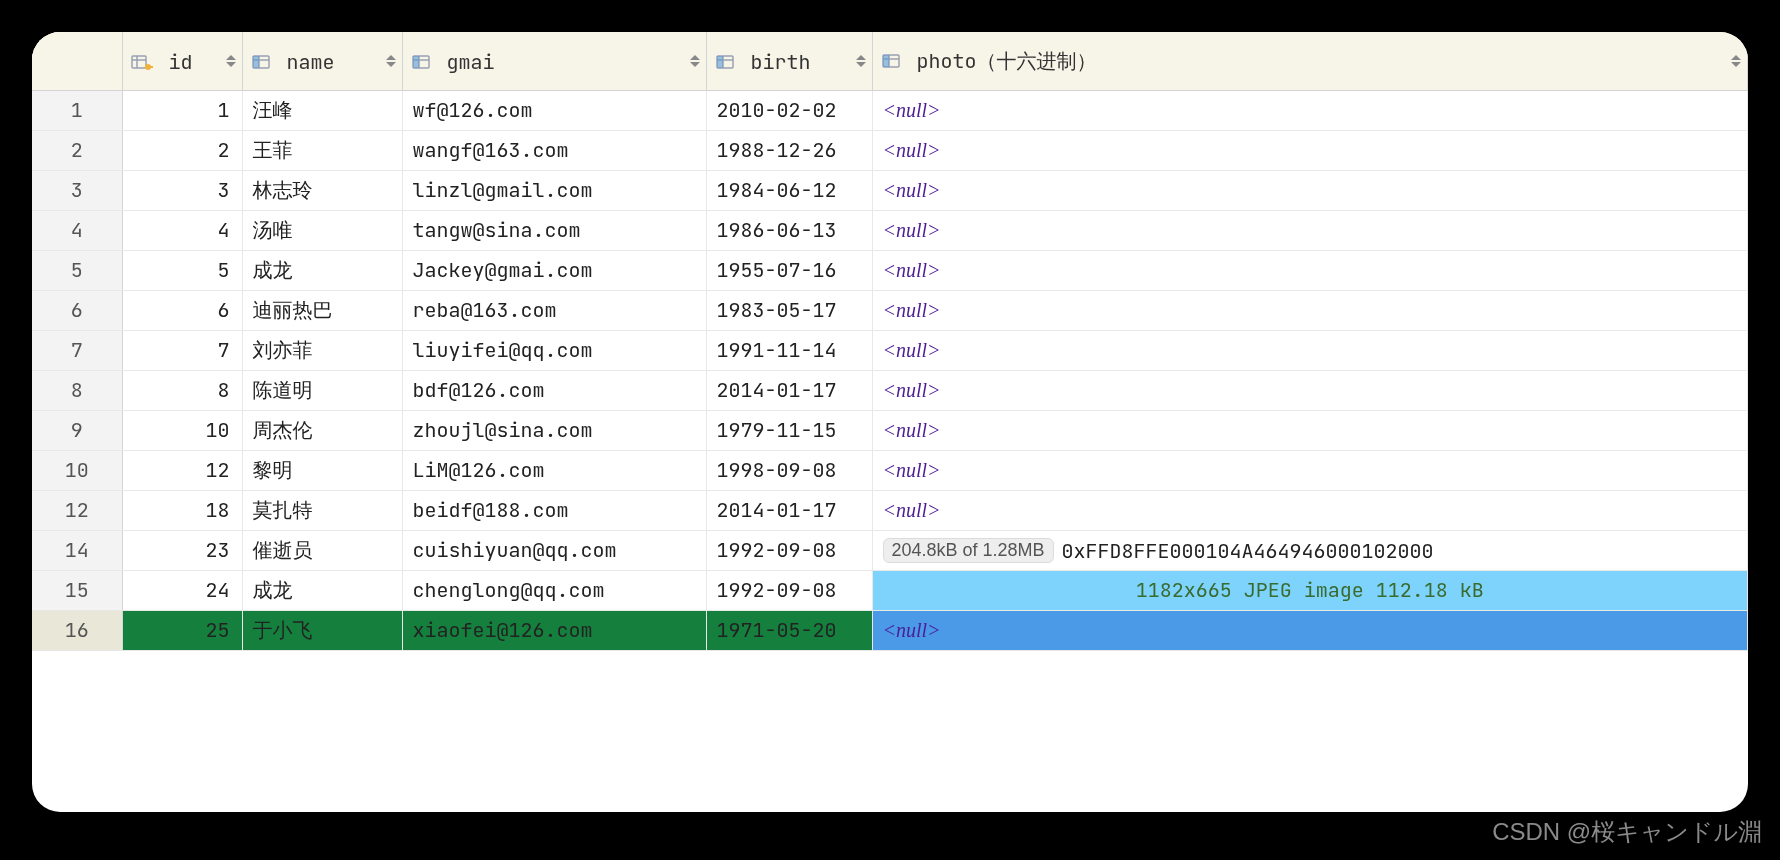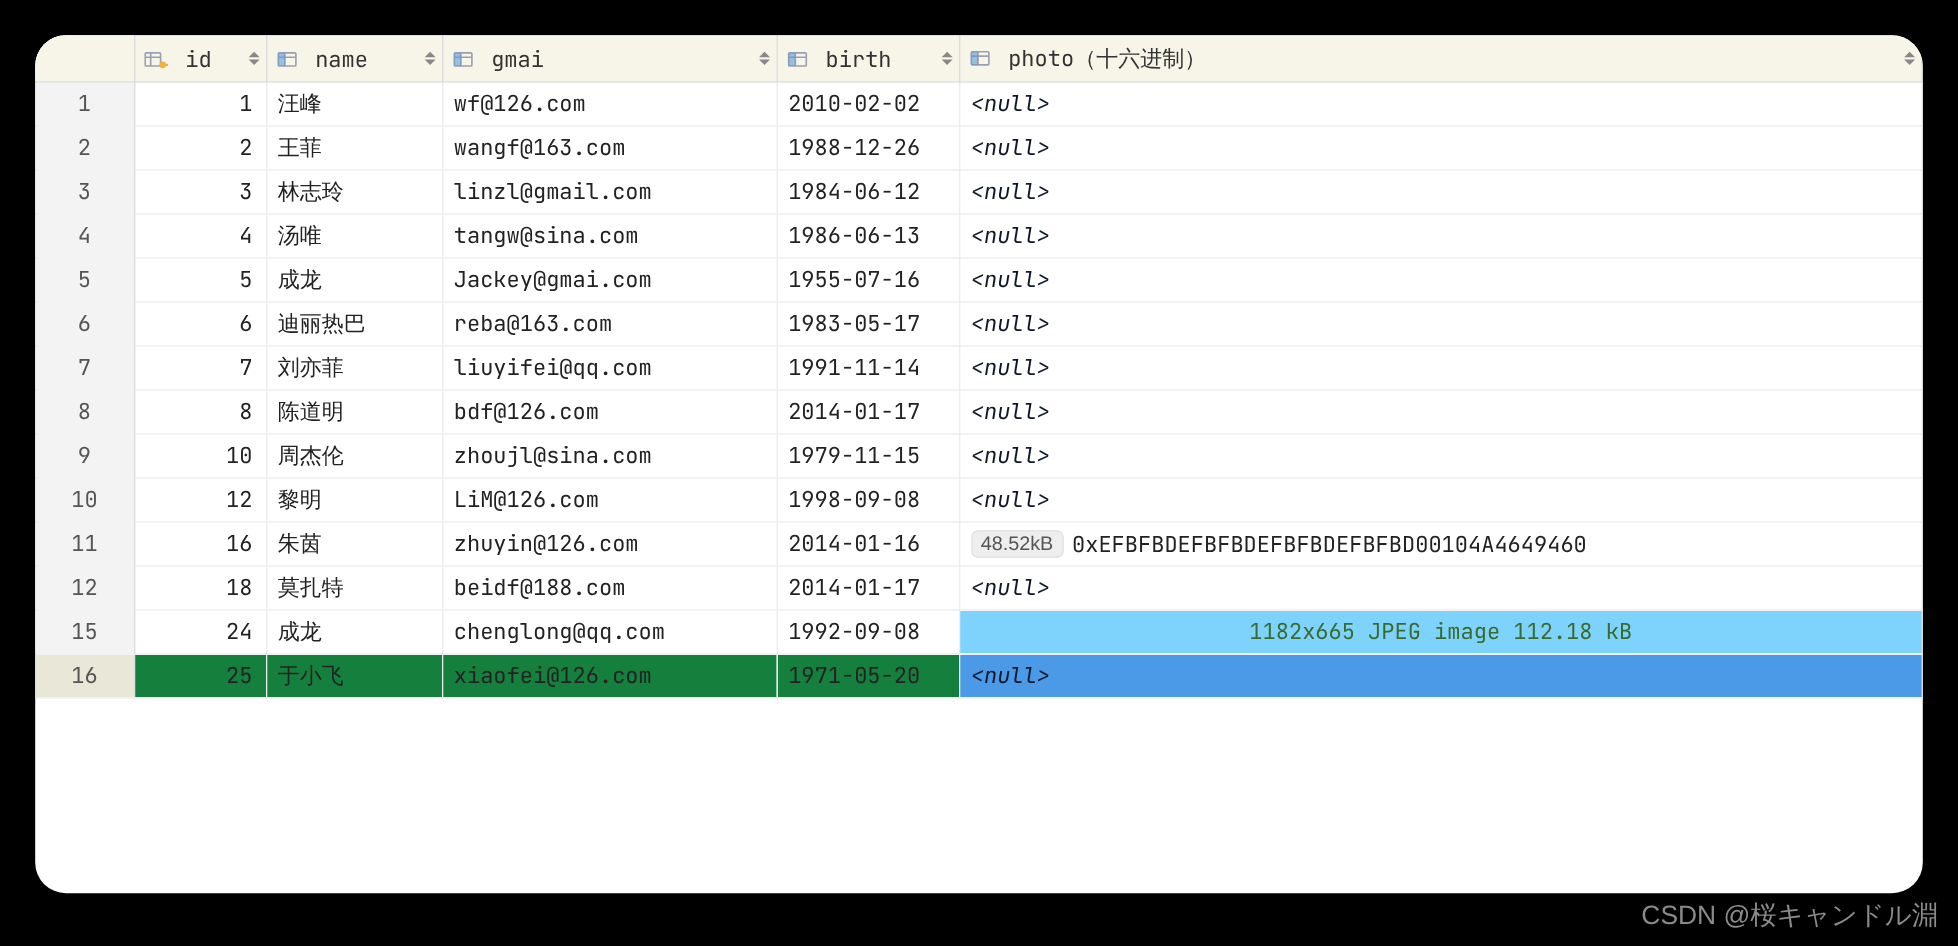--- a/index.html
+++ b/index.html
@@ -28,21 +28,21 @@
     width: 100%;
     border-collapse: collapse;
     table-layout: fixed;
   }
   thead tr {
     background: #f7f5e8;
   }
   th {
     text-align: left;
     font-weight: normal;
-    height: 42px;
+    height: 58px;
     border: 1px solid #d4d4d4;
     border-top: none;
     padding: 0 10px 0 8px;
     position: relative;
     white-space: nowrap;
     overflow: hidden;
   }
   th.rownum-head {
     border-left: none;
     background: #f7f5e8;
@@ -83,22 +83,23 @@
   }
   tbody td.rownum {
     background: #f3f3f3;
     color: #555;
     text-align: center;
     border-right: 1px solid #d4d4d4;
     border-left: none;
   }
   tbody td.idcell { text-align: right; padding-right: 12px; }
   .null {
-    color: #0f172a;
+    color: #4c1d95;
     font-style: italic;
+    font-family: Liberation Serif, serif;
   }
   .badge {
     display: inline-block;
     background: #eee;
     border: 1px solid #dcdcdc;
     border-radius: 6px;
     padding: 1px 8px;
     font-family: -apple-system, "Helvetica Neue", Arial, sans-serif;
     font-size: 18px;
     color: #555;
@@ -296,34 +297,34 @@
         </tr>
         <tr>
           <td class="rownum">10</td>
           <td class="idcell">12</td>
           <td>黎明</td>
           <td>LiM@126.com</td>
           <td>1998-09-08</td>
           <td class="photo-cell"><span class="null">&lt;null&gt;</span></td>
         </tr>
         <tr>
-          <td class="rownum">11</td>
-          <td class="idcell">16</td>
-          <td>朱茵</td>
-          <td>zhuyin@126.com</td>
-          <td>2014-01-16</td>
-          <td class="photo-cell"><span class="badge">48.52kB</span><span class="hexdata">0xEFBFBDEFBFBDEFBFBDEFBFBD00104A4649460</span></td>
-        </tr>
-        <tr>
           <td class="rownum">12</td>
           <td class="idcell">18</td>
           <td>莫扎特</td>
           <td>beidf@188.com</td>
           <td>2014-01-17</td>
           <td class="photo-cell"><span class="null">&lt;null&gt;</span></td>
+        </tr>
+        <tr>
+          <td class="rownum">14</td>
+          <td class="idcell">23</td>
+          <td>催逝员</td>
+          <td>cuishiyuan@qq.com</td>
+          <td>1992-09-08</td>
+          <td class="photo-cell"><span class="badge">204.8kB of 1.28MB</span><span class="hexdata">0xFFD8FFE000104A464946000102000</span></td>
         </tr>
         <tr class="img-row">
           <td class="rownum">15</td>
           <td class="idcell">24</td>
           <td>成龙</td>
           <td>chenglong@qq.com</td>
           <td>1992-09-08</td>
           <td class="photo-cell"><span>1182x665 JPEG image 112.18 kB</span></td>
         </tr>
         <tr class="selected">

